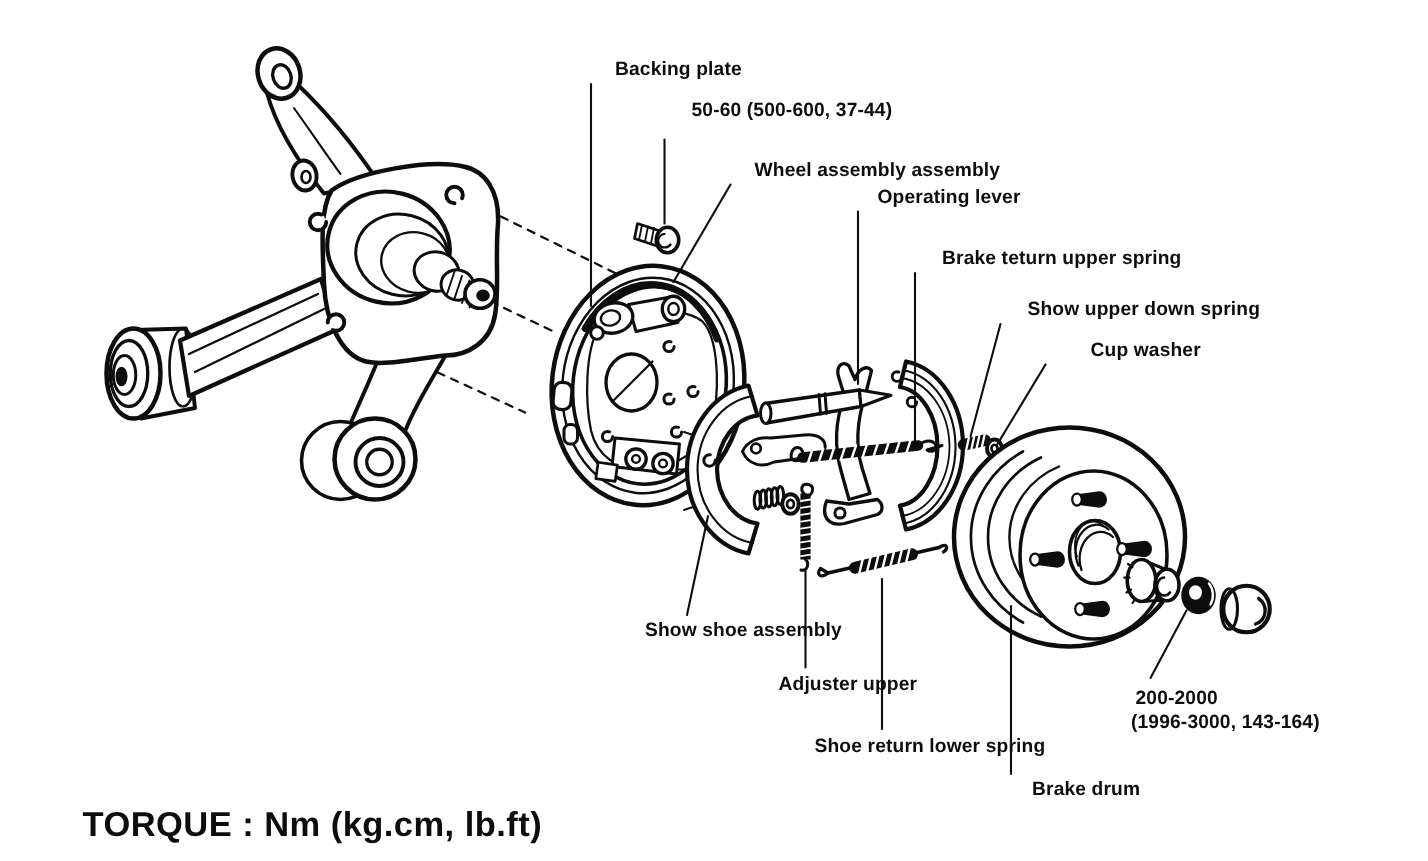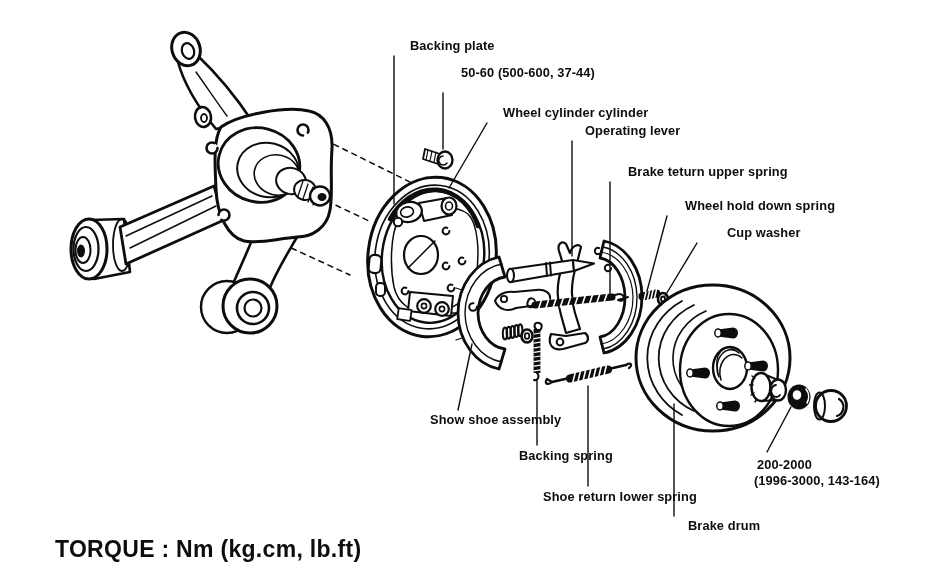--- a/index.html
+++ b/index.html
@@ -273,27 +273,27 @@
       <path d="M537,381 L537,445"></path>
       <path d="M588,386 L588,486"></path>
       <path d="M674,404 L674,516"></path>
       <path d="M791,407 L767,452"></path>
     </g>
   </g>
 </svg>
 
 <div class="lbl" style="left:369px;top:39px">Backing plate</div>
 <div class="lbl" style="left:420px;top:66px">50-60 (500-600, 37-44)</div>
-<div class="lbl" style="left:462px;top:106px">Wheel cylinder cylinder</div>
+<div class="lbl" style="left:462px;top:106px">Wheel assembly assembly</div>
 <div class="lbl" style="left:544px;top:124px">Operating lever</div>
 <div class="lbl" style="left:587px;top:165px">Brake teturn upper spring</div>
-<div class="lbl" style="left:644px;top:199px">Wheel hold down spring</div>
+<div class="lbl" style="left:644px;top:199px">Show upper down spring</div>
 <div class="lbl" style="left:686px;top:226px">Cup washer</div>
 <div class="lbl" style="left:389px;top:413px">Show shoe assembly</div>
-<div class="lbl" style="left:478px;top:449px">Backing spring</div>
+<div class="lbl" style="left:478px;top:449px">Adjuster upper</div>
 <div class="lbl" style="left:502px;top:490px">Shoe return lower spring</div>
 <div class="lbl" style="left:647px;top:519px">Brake drum</div>
 <div class="lbl" style="left:716px;top:458px">200-2000</div>
 <div class="lbl" style="left:713px;top:474px">(1996-3000, 143-164)</div>
 
 <div class="footer-note" style="left:55px;top:536px">TORQUE : Nm (kg.cm, lb.ft)</div>
 
 </div>
 
 </body></html>

